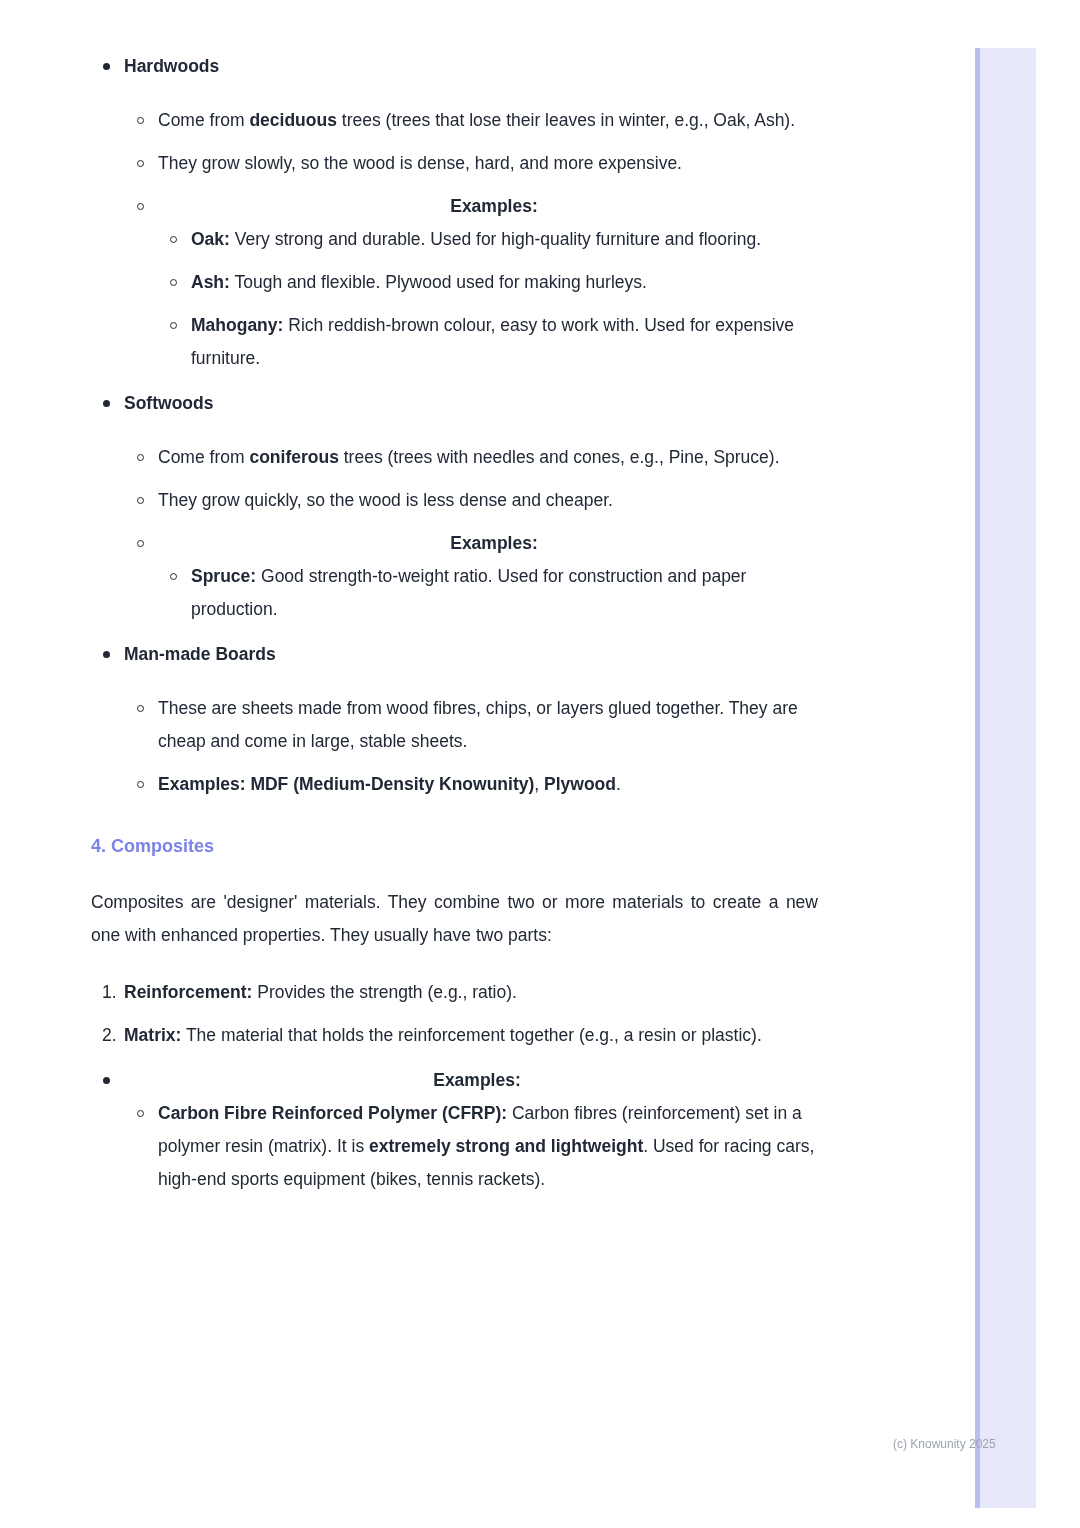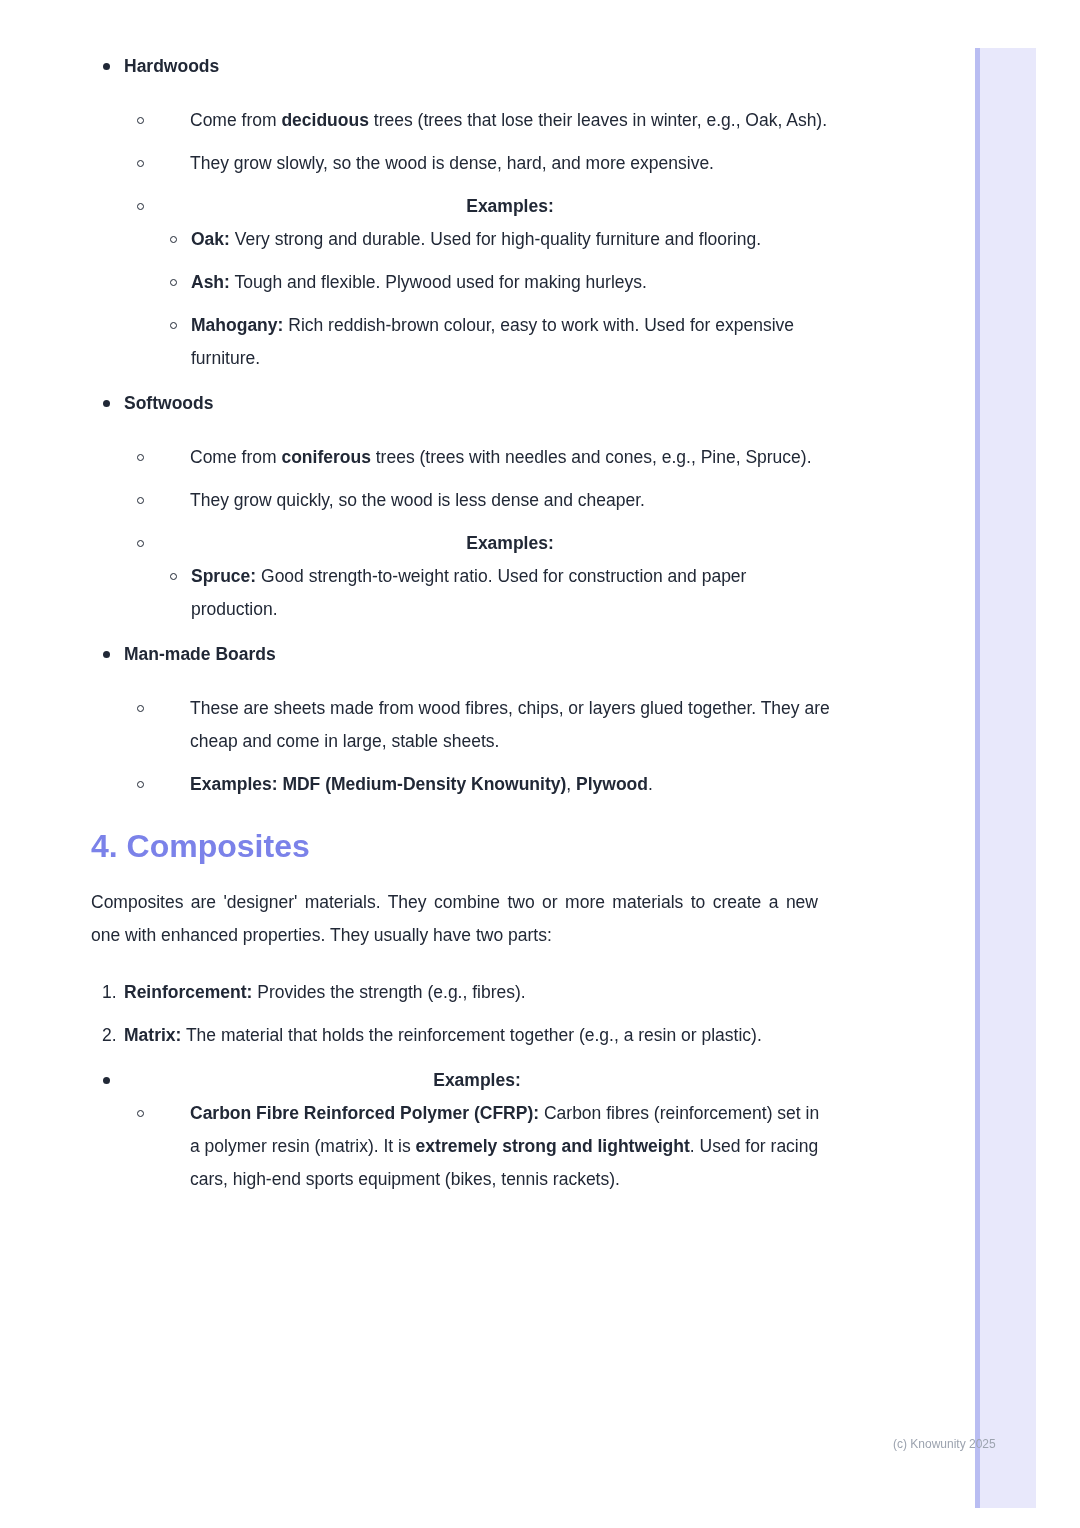--- a/index.html
+++ b/index.html
@@ -23,35 +23,35 @@
   .content{
     position:relative;
     padding:50px 0 0 91px;
     width:830px; 
     font-size:17.5px;
     line-height:33px;
   }
   .li{display:flex;margin:0 0 10px 0;}
   .li.level1{margin-top:12px;margin-bottom:21px;margin-left:10px;}
   .list-block:first-child .li.level1:first-child{margin-top:0;}
-  .li.level2{margin-left:44px;gap:32px;}
+  .li.level2{margin-left:44px;}
   .li.level3{margin-left:77px;}
   .li.tight{margin-bottom:0;text-align:center;}
   .marker-col{flex:0 0 23px;position:relative;}
   .marker{
     position:absolute;left:2px;top:13px;
     width:7px;height:7px;border-radius:50%;
   }
   .marker.disc{background:var(--text);}
   .marker.circle{border:1.6px solid var(--text);background:transparent;}
   .li-text{flex:1;}
   .olitem{margin-left:11px;}
   .num-col{flex:0 0 22px;}
   .section-heading{
-    font-size:32px;line-height:31px;font-weight:700;
+    font-size:18px;line-height:31px;font-weight:700;
     color:var(--accent);
     margin:30px 0 24px 0;
   }
   .para{
     text-align:justify;
     margin:0 12px 24px 0;
   }
   strong{font-weight:700;}
   .side-bar{
     position:absolute;
@@ -165,21 +165,21 @@
             <span class="marker circle"></span>
           </span>
           <div class="li-text"><strong>Examples: MDF (Medium-Density Knowunity)</strong><span>, </span><strong>Plywood</strong><span>.</span></div>
         </div>
       </div>
       <h2 class="section-heading">4. Composites</h2>
       <p class="para"><span>Composites are 'designer' materials. They combine two or more materials to create a new one with enhanced properties. They usually have two parts:</span></p>
       <div class="list-block">
         <div class="li olitem">
           <span class="num-col">1.</span>
-          <div class="li-text"><strong>Reinforcement:</strong><span> Provides the strength (e.g., fibres).</span></div>
+          <div class="li-text"><strong>Reinforcement:</strong><span> Provides the strength (e.g., ratio).</span></div>
         </div>
         <div class="li olitem">
           <span class="num-col">2.</span>
           <div class="li-text"><strong>Matrix:</strong><span> The material that holds the reinforcement together (e.g., a resin or plastic).</span></div>
         </div>
       </div>
       <div class="list-block">
         <div class="li level1 tight">
           <span class="marker-col">
             <span class="marker disc"></span>

